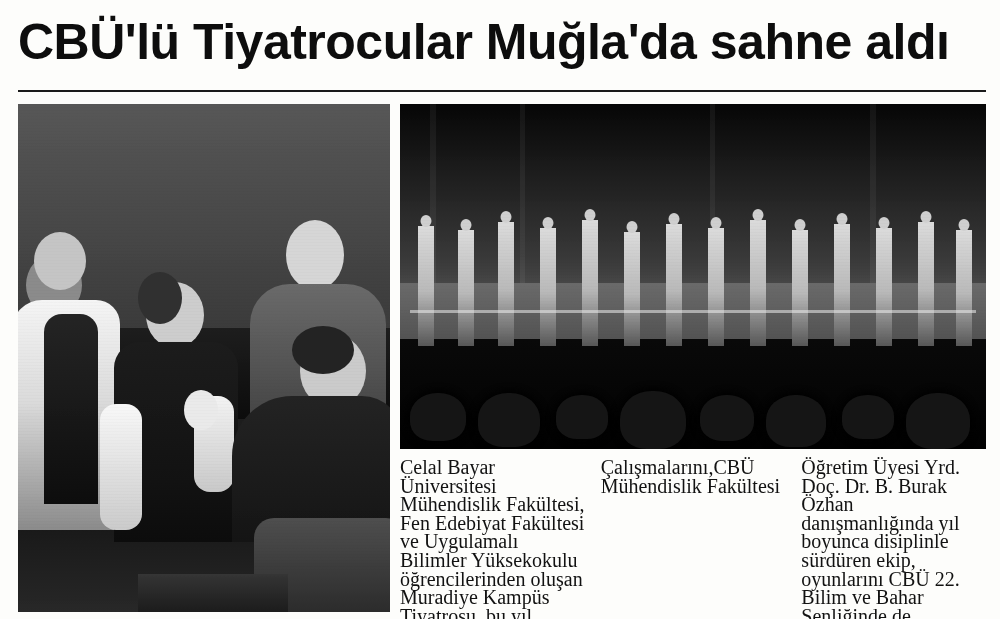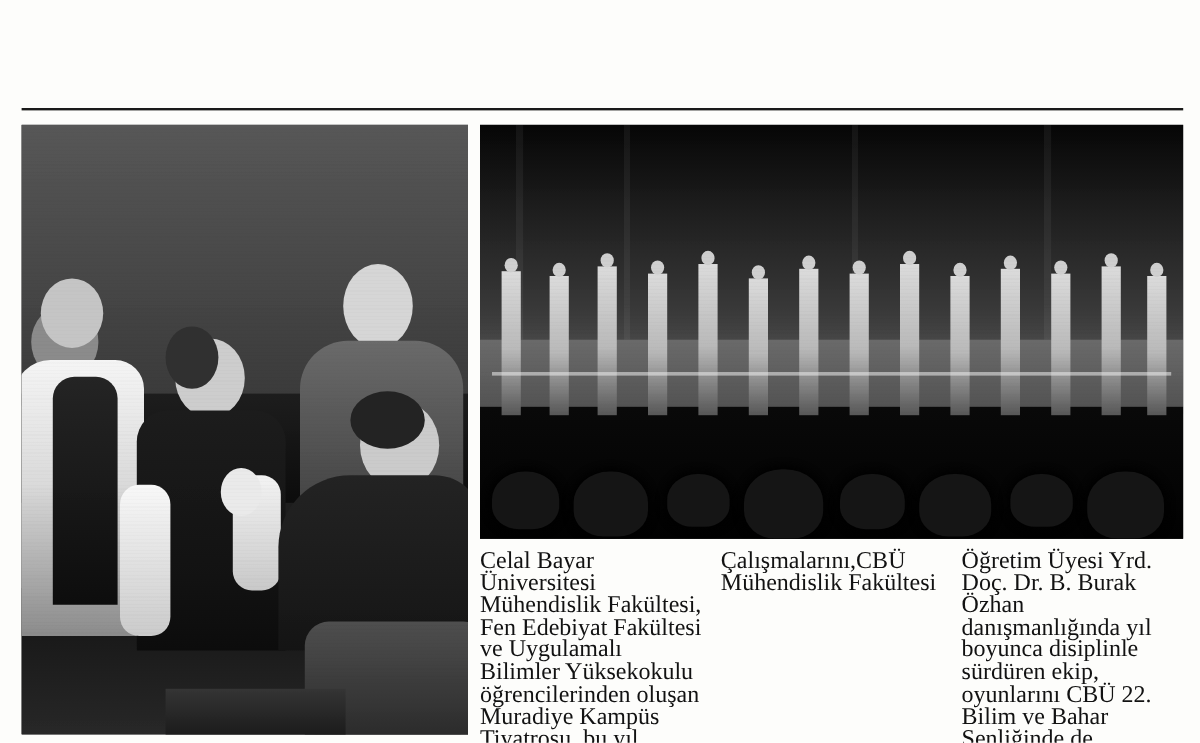--- a/index.html
+++ b/index.html
@@ -175,20 +175,21 @@
     background:
       repeating-linear-gradient(0deg, rgba(0,0,0,0.012) 0 1px, rgba(255,255,255,0) 1px 3px);
     mix-blend-mode: multiply;
   }
 </style>
 </head>
 <body>
 
 <div class="page">
 
+  <div class="headline">CBÜ'lü  Tiyatrocular Muğla'da sahne aldı</div>
 
   <div class="rule"></div>
 
   <div class="photo" id="photo-left">
     <div class="scene">
       <div class="lp-bg"></div>
       <div class="lp-wall"></div>
       <div class="lp-darkband"></div>
       <div class="lp-floor"></div>
 

